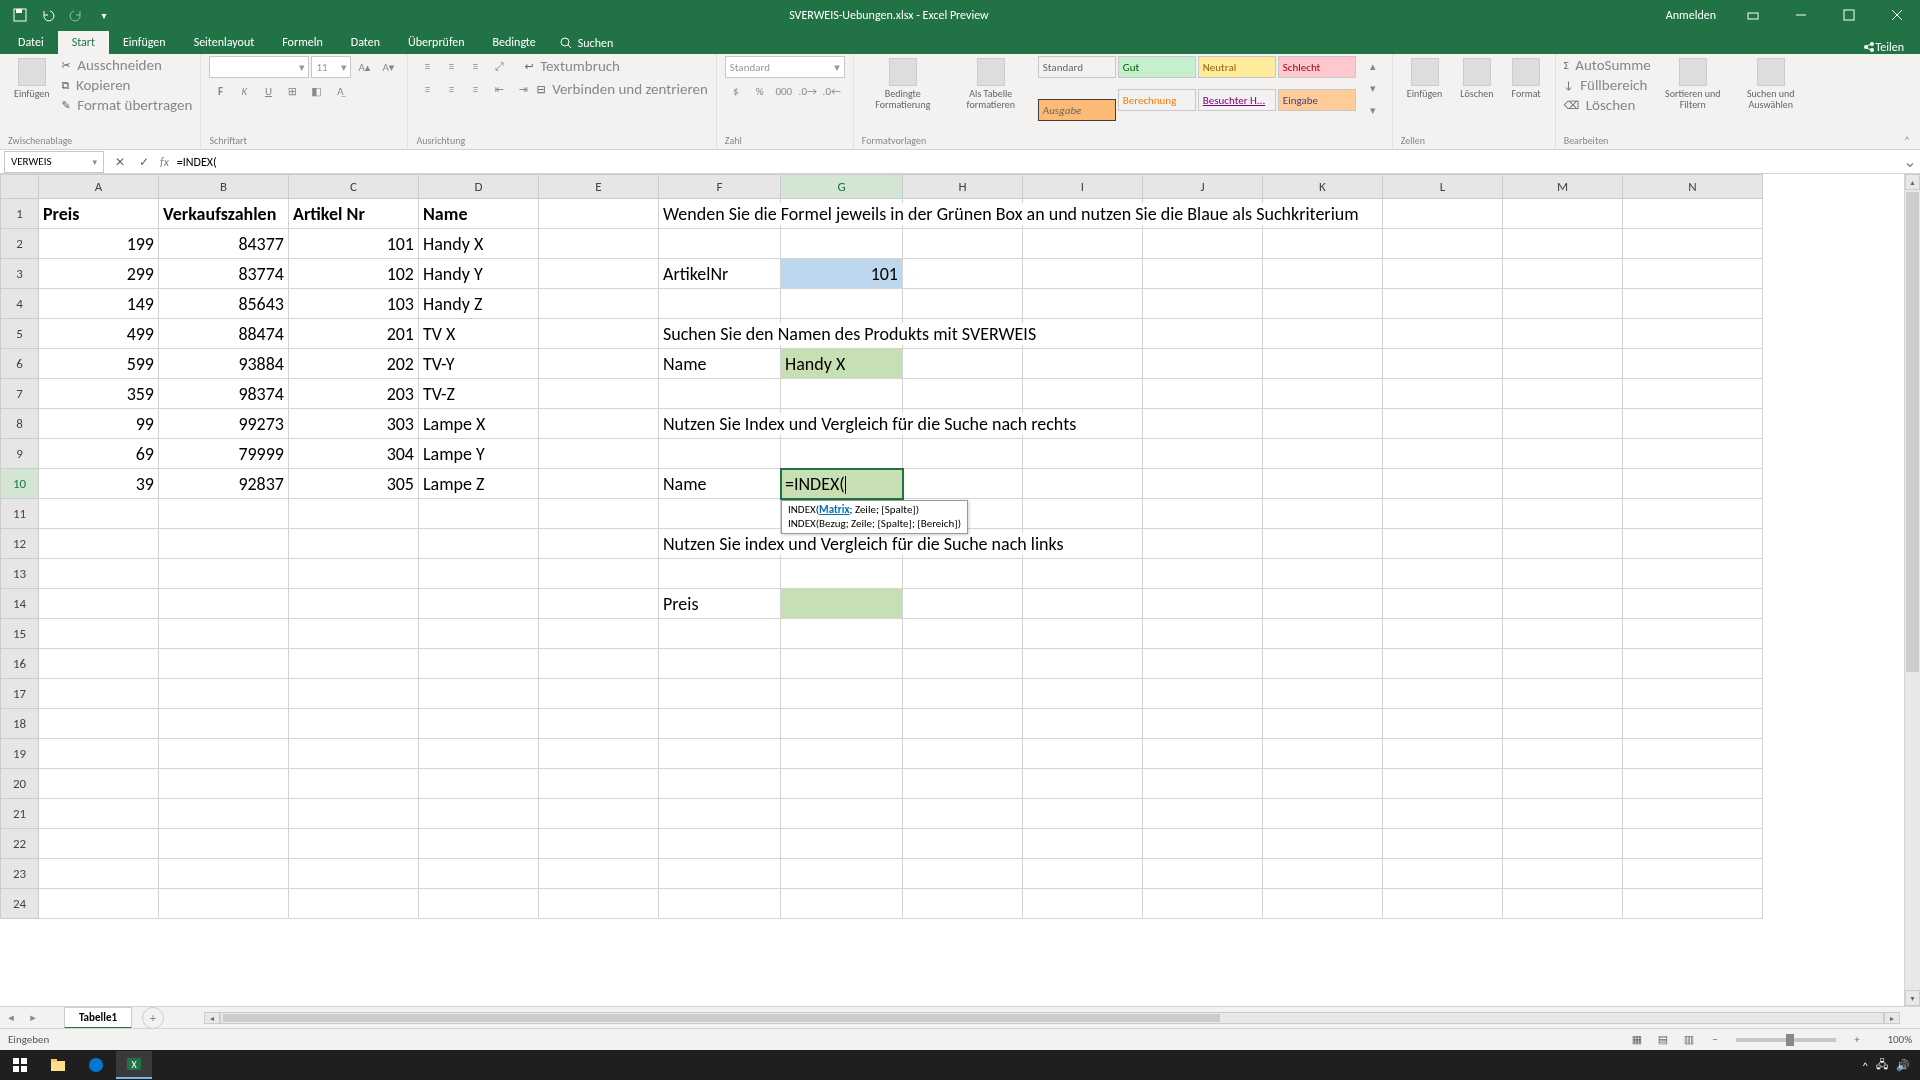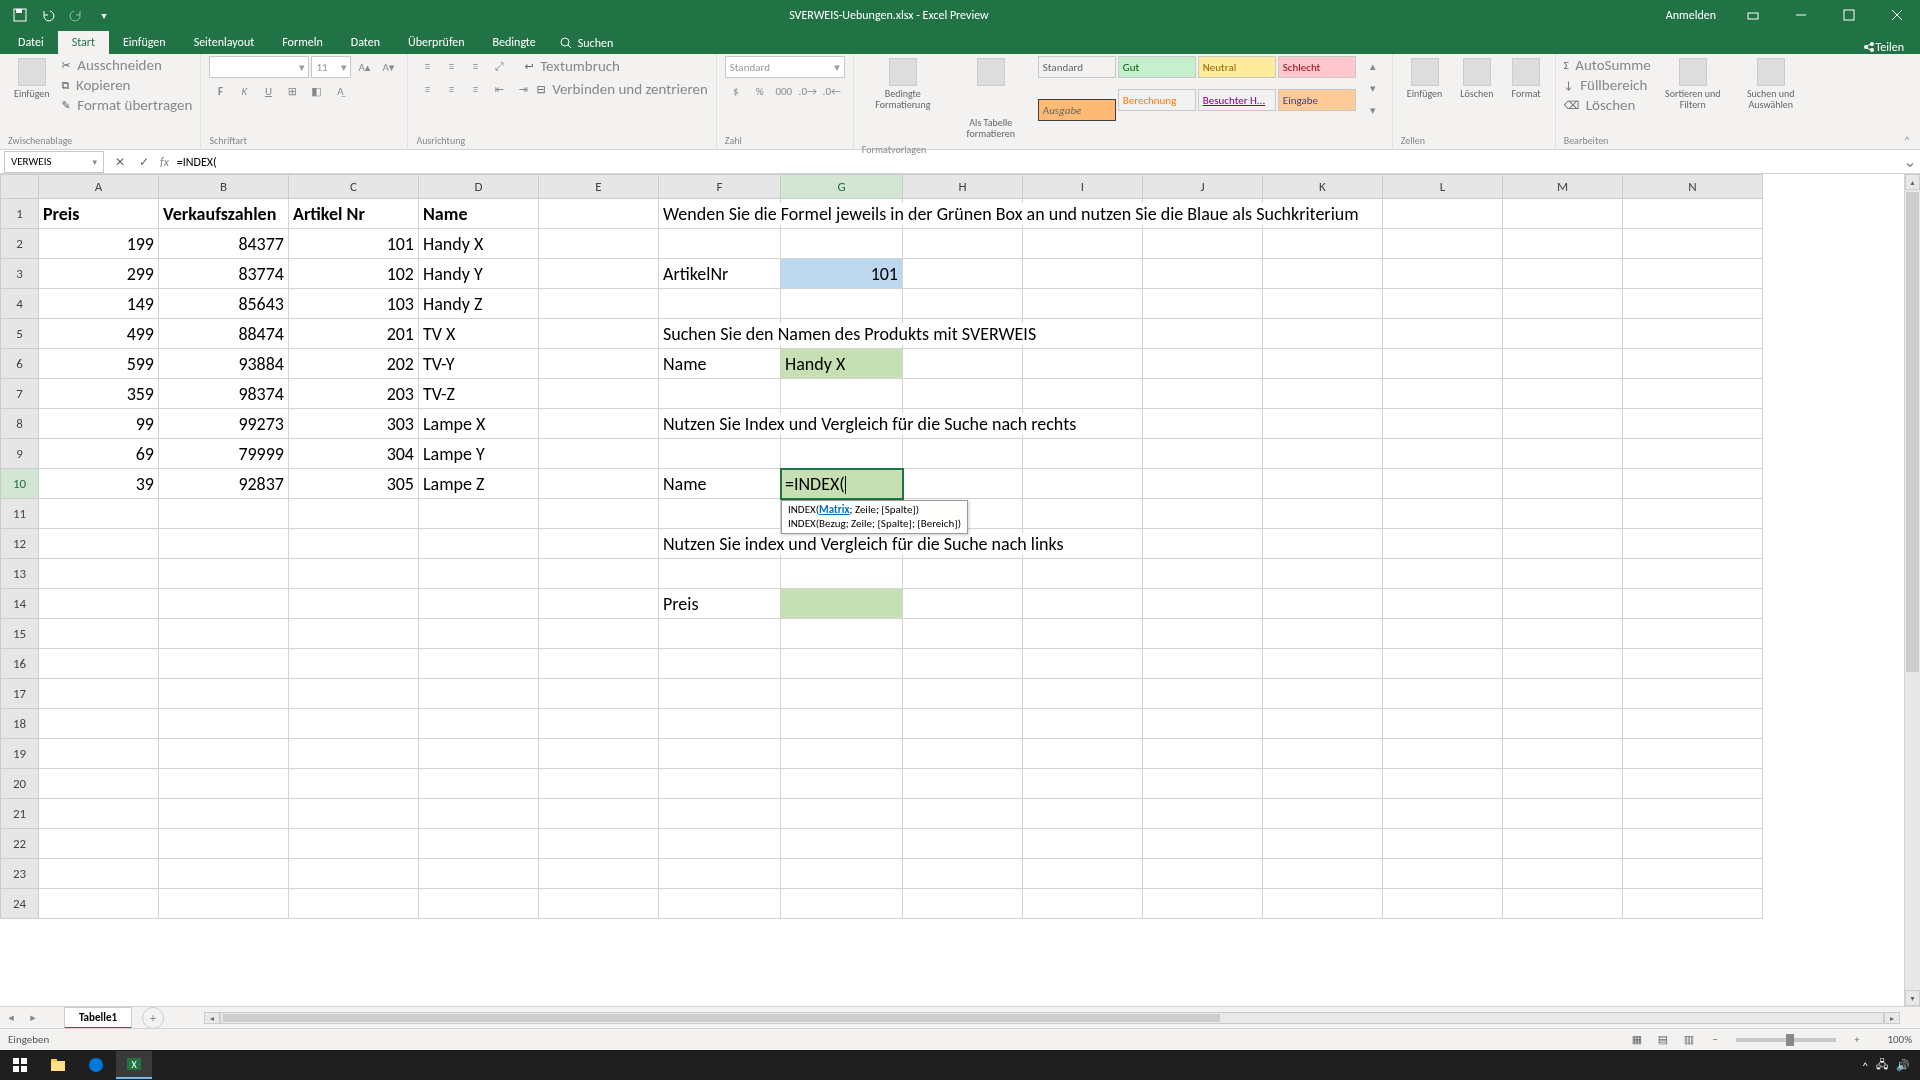--- a/index.html
+++ b/index.html
@@ -282,21 +282,21 @@
   </div>
 
   <div class="ribbon-group" style="flex:0 0 auto;">
     <div class="ribbon-group-body">
       <div class="ribbon-vbtn">
           <div class="big-icon"></div>
           <div class="lbl" style="width:70px;">Bedingte Formatierung</div>
         </div>
       <div class="ribbon-vbtn">
           <div class="big-icon"></div>
-          <div class="lbl" style="width:70px;margin-top:29px;">Als Tabelle formatieren</div>
+          <div class="lbl" style="width:70px;">Als Tabelle formatieren</div>
         </div>
       <div class="ribbon-col" style="gap:1px;">
         <div class="ribbon-row">
           <div class="style-cell">Standard</div>
           <div class="style-cell" style="background:#c6efce;color:#006100;">Gut</div>
           <div class="style-cell" style="background:#ffeb9c;color:#9c6500;">Neutral</div>
           <div class="style-cell" style="background:#ffc7ce;color:#9c0006;">Schlecht</div>
         </div>
         <div class="ribbon-row">
           <div class="style-cell" style="background:#fdba74;border:1px solid #3f3f3f;font-style:italic;margin-top:20px;">Ausgabe</div>

